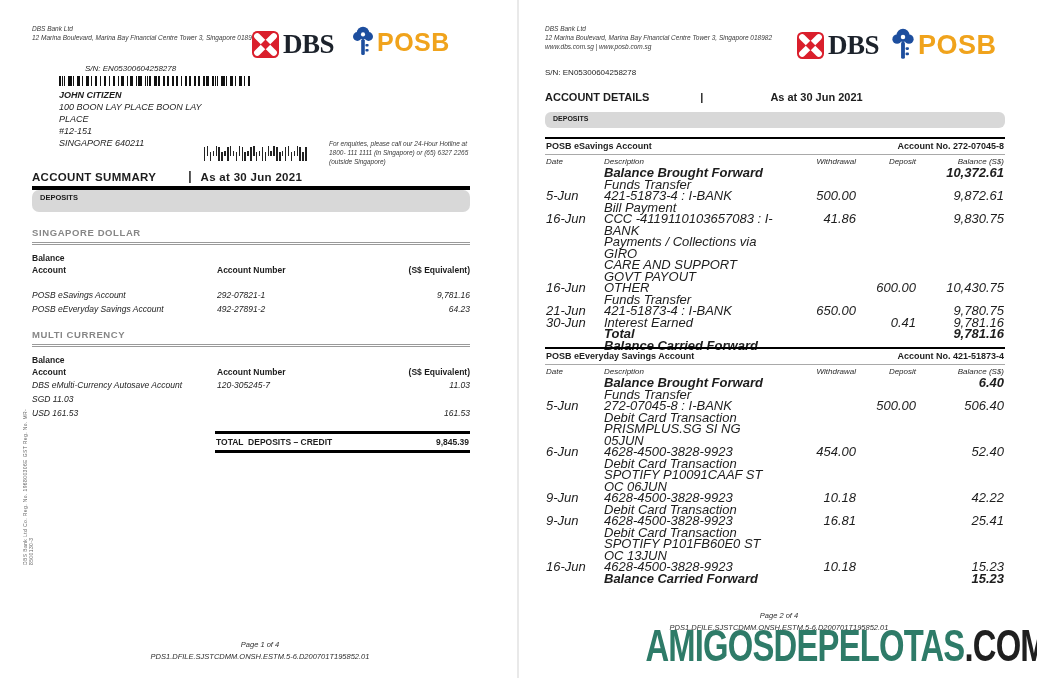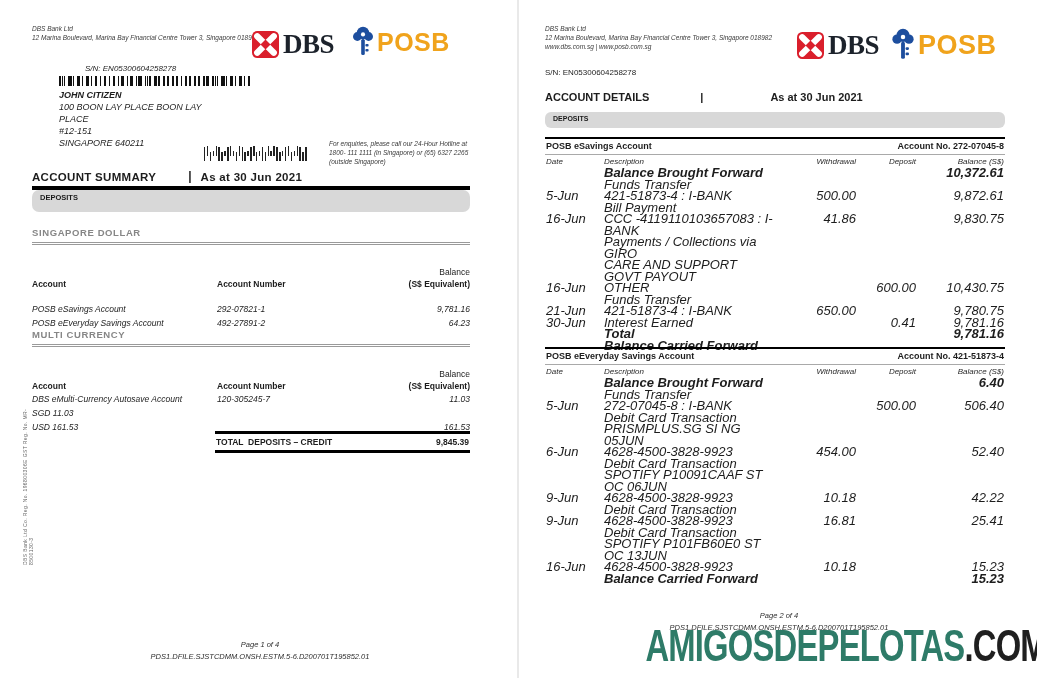--- a/index.html
+++ b/index.html
@@ -32,21 +32,21 @@
 
   
   .headline { display:flex; align-items:flex-end; border-bottom:4px solid #000; padding-bottom:3px; }
   .headline .ttl { font-size:11.5px; font-weight:bold; letter-spacing:.3px; }
   .headline .sep { font-weight:bold; font-size:12px; }
   .headline2 { display:flex; align-items:flex-end; }
   .graybar { background:#d8d8d8; border-radius:7px; font-weight:bold; color:#1a1a1a; }
 
   
   .sec-head { font-weight:bold; font-size:9.5px; color:#868686; letter-spacing:.6px; padding-bottom:4px; border-bottom:3px double #9a9a9a; }
-  .bal-label { text-align:right; font-weight:normal; font-size:8.5px; margin-top:22px; }
+  .bal-label { font-weight:bold; font-size:8.5px; margin-top:8px; }
   .sum-cols { display:grid; grid-template-columns:185px 1fr 130px; font-weight:bold; font-size:8.5px; margin-top:2px; }
   .sum-cols span:last-child { text-align:right; }
   .acct-rows { margin-top:13px; }
   .acct-row { display:grid; grid-template-columns:185px 1fr 130px; font-style:italic; font-size:8.5px; line-height:14px; }
   .acct-row .a-bal { text-align:right; }
   .total-band { border-top:3.5px solid #000; border-bottom:3.5px solid #000; padding:3px 1px;
     display:flex; justify-content:space-between; font-weight:bold; font-size:8.5px; }
   .total-band .total-label { white-space:pre; }
   .side-text { writing-mode:vertical-rl; transform:rotate(180deg); font-size:5px; color:#666; letter-spacing:.4px; height:180px; overflow:hidden; }
 

